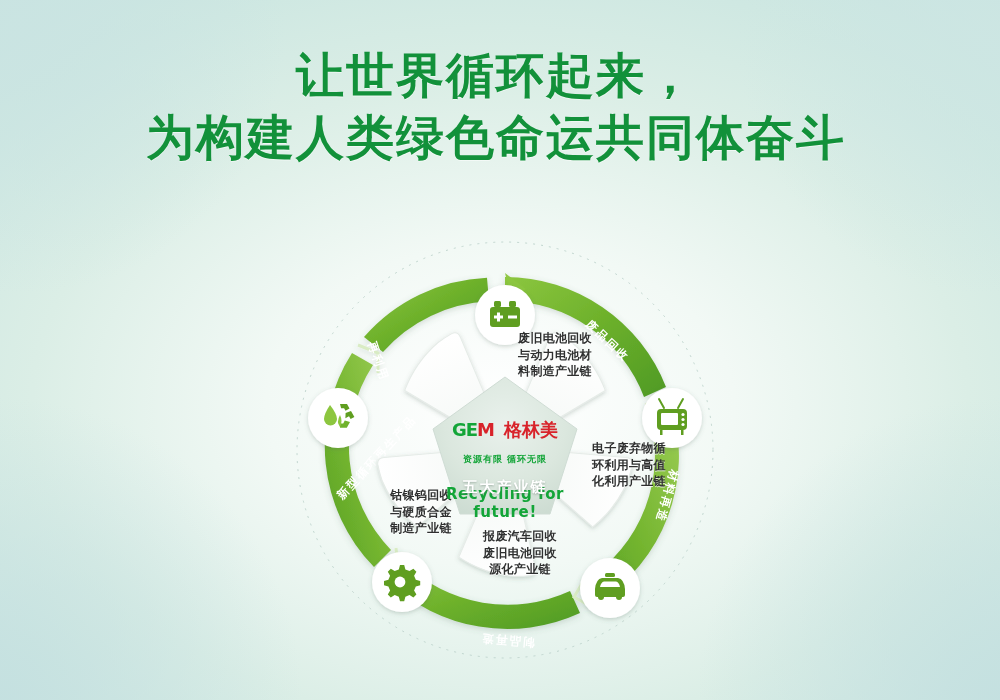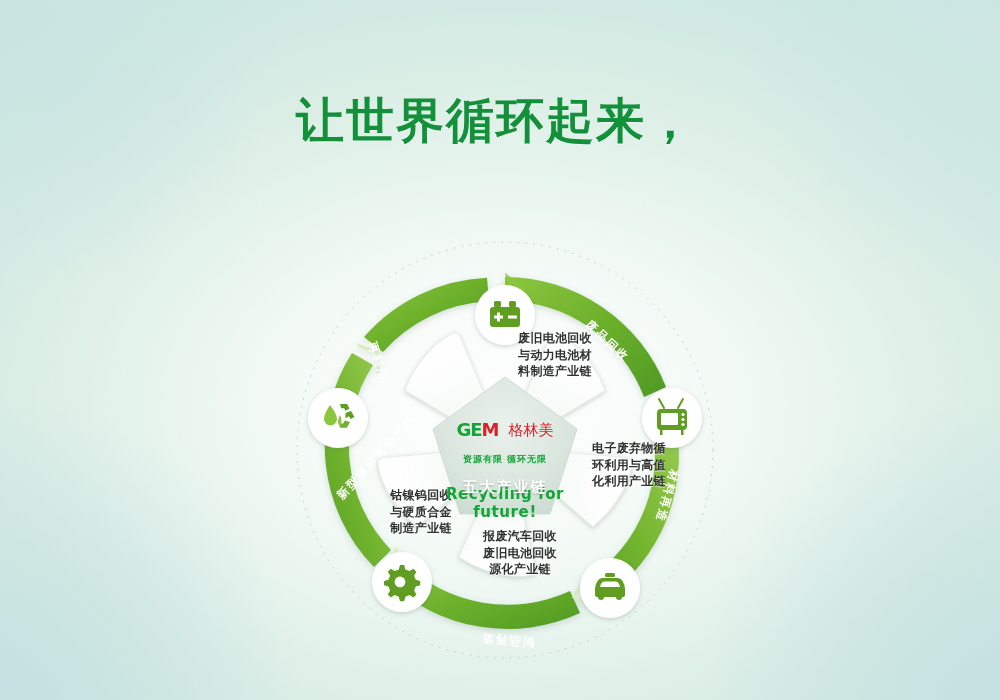--- a/index.html
+++ b/index.html
@@ -22,21 +22,21 @@
       radial-gradient(circle 380px at 2% 4%, rgba(202,228,226,.95) 0%, rgba(202,228,226,0) 70%),
       radial-gradient(circle 360px at 99% 6%, rgba(205,230,227,.9) 0%, rgba(205,230,227,0) 70%),
       radial-gradient(circle 420px at 0% 100%, rgba(196,224,224,.95) 0%, rgba(196,224,224,0) 72%),
       radial-gradient(circle 420px at 100% 100%, rgba(196,224,224,.95) 0%, rgba(196,224,224,0) 72%);
     pointer-events:none;
   }
 
   
   .title-block{
     position:absolute; left:0; right:8px; top:44px;
-    text-align:center; z-index:8;margin-top:45px;
+    text-align:center; z-index:8;
   }
   .title-line{
     font-family:"DejaVu Sans","Liberation Sans",sans-serif;
     font-weight:bold;
     color:#12913a;
     font-size:48px;
     line-height:62px;
     letter-spacing:2px;
     text-shadow: 0 1px 0 rgba(255,255,255,.5);
   }
@@ -86,21 +86,21 @@
     display:flex; align-items:center; justify-content:center; gap:10px;
     line-height:1;
   }
   .logo-gem{
     font-family:"DejaVu Sans","Liberation Sans",sans-serif;
     font-weight:bold; font-size:18px; color:#13a538; letter-spacing:-1px;
   }
   .logo-gem .red{ color:#d8232a; }
   .logo-cn{
     font-family:"DejaVu Sans","Liberation Sans",sans-serif;
-    font-weight:normal; font-size:15px; color:#d8232a; letter-spacing:0px;
+    font-weight:bold; font-size:18px; color:#d8232a; letter-spacing:0px;
   }
   .logo-slogan{
     margin-top:14px;
     font-size:9px; font-weight:bold; color:#13a538; letter-spacing:1px;
     font-family:"DejaVu Sans","Liberation Sans",sans-serif;
   }
   .logo-en{
     margin-top:19px;
     font-size:15px; font-weight:bold; color:#13a538; letter-spacing:.6px;
     font-family:"DejaVu Sans","Liberation Sans",sans-serif;
@@ -114,20 +114,21 @@
     text-shadow:0 1px 2px rgba(90,110,100,.45);
   }
 </style>
 </head>
 <body>
 
 <div id="stage">
 
   <div class="title-block">
     <div class="title-line">让世界循环起来，</div>
+    <div class="title-line">为构建人类绿色命运共同体奋斗</div>
   </div>
 
   <div id="diagram">
     <svg viewBox="0 0 450 450" xmlns="http://www.w3.org/2000/svg">
       <defs>
         <linearGradient id="ringGrad" x1="0" y1="0" x2="1" y2="1">
           <stop offset="0%" stop-color="#8cc63f"></stop>
           <stop offset="45%" stop-color="#6fb22c"></stop>
           <stop offset="100%" stop-color="#4f9a24"></stop>
         </linearGradient>

